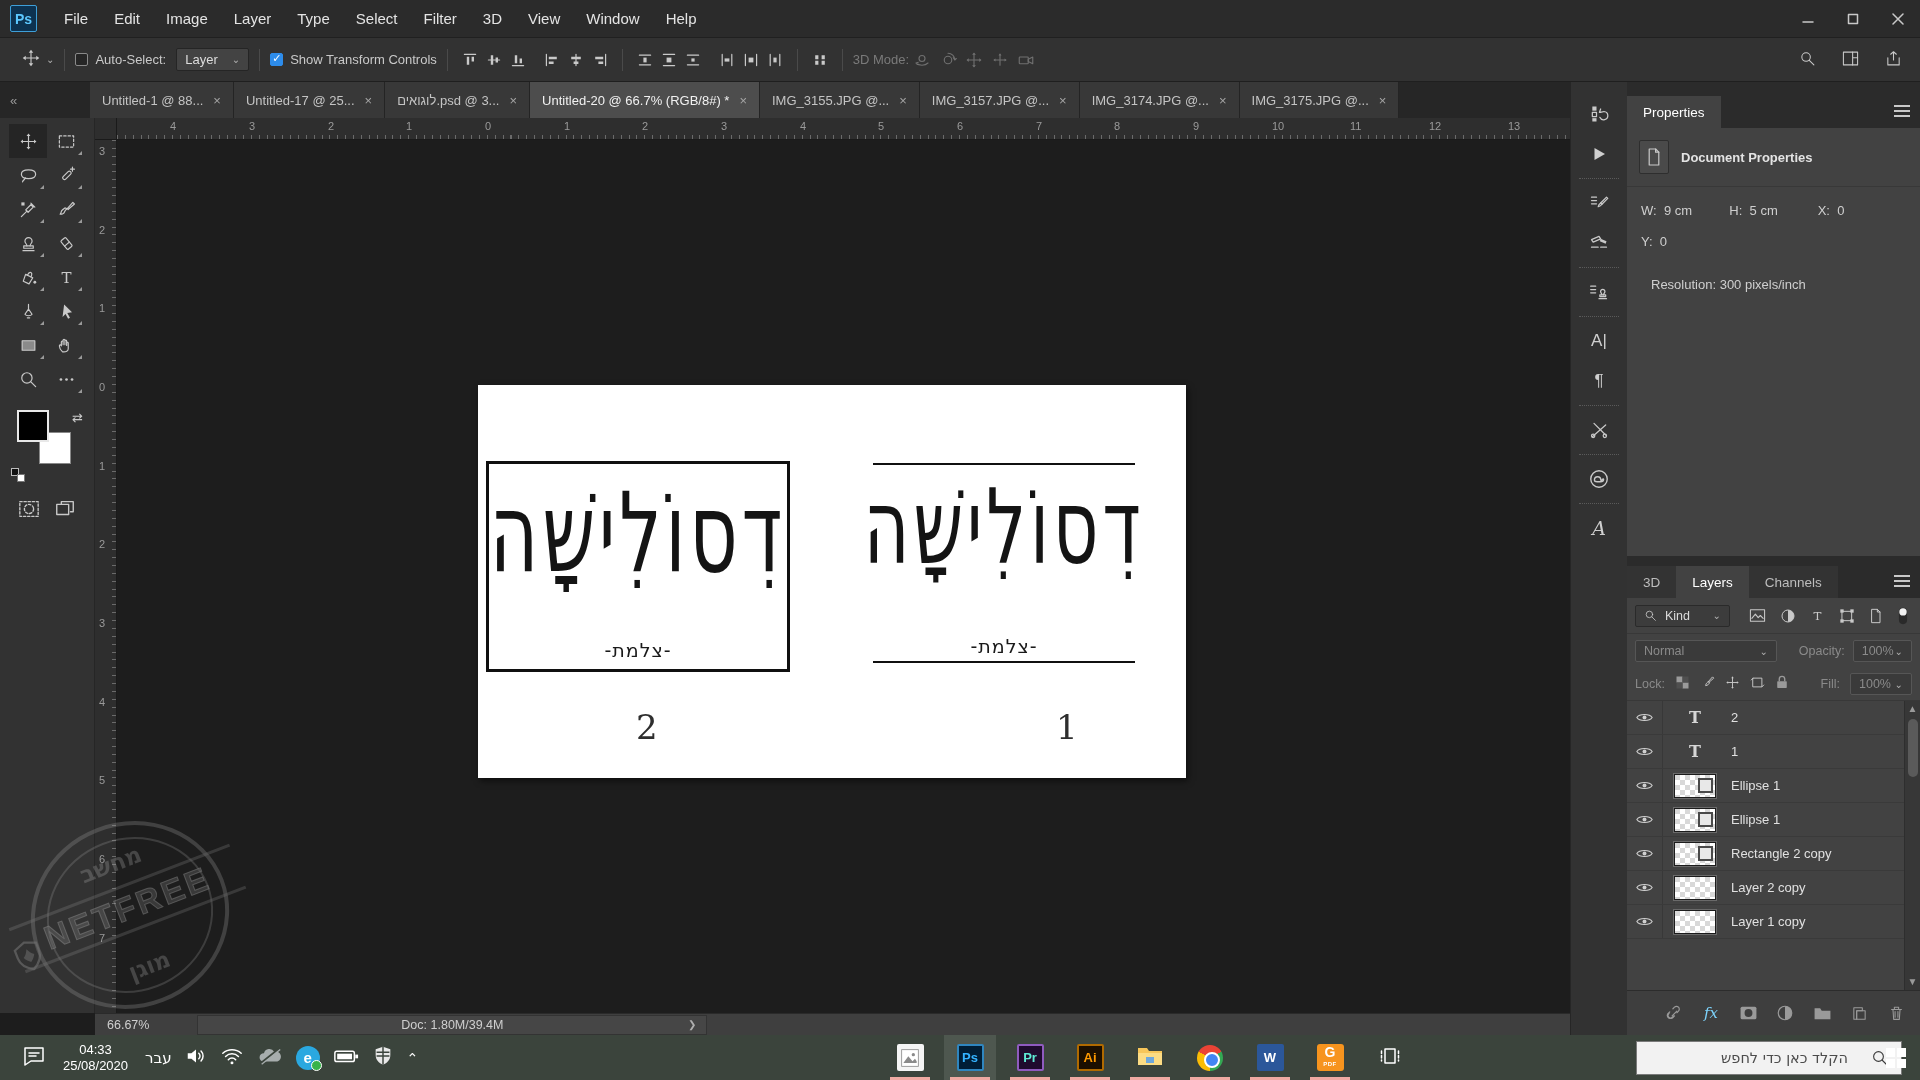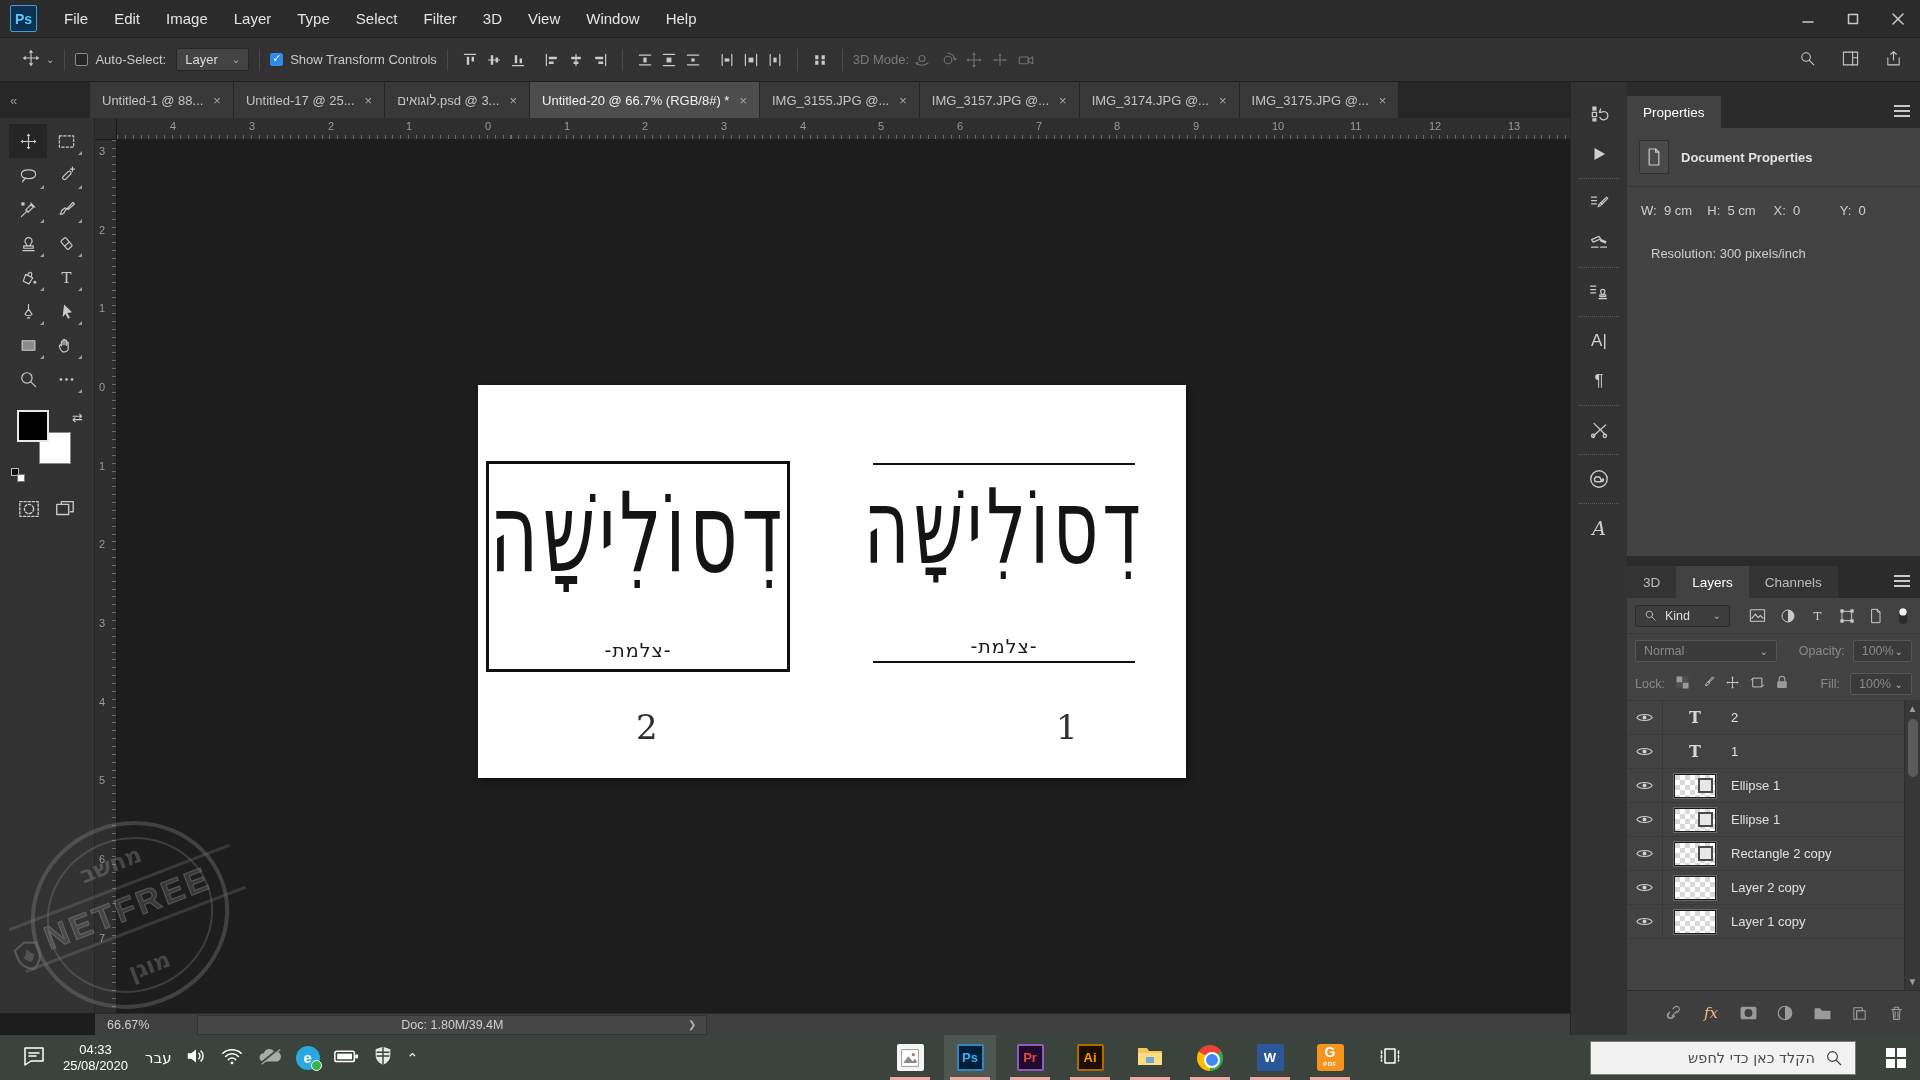--- a/index.html
+++ b/index.html
@@ -114,21 +114,21 @@
   .panel-tabs { display:flex; height:32px; margin-top:14px; align-items:stretch; position:relative; }
   .ptab { padding:4px 16px; display:flex; align-items:center; font-size:13.5px; color:#bdbdbd; background:#333333; }
   .ptab.active { background:#424242; color:#ffffff; }
   .hamb { position:absolute; right:10px; top:9px; width:16px; height:12px;
           background:repeating-linear-gradient(#c9c9c9 0 2px,transparent 2px 5px); }
   #prop-body { height:428px; background:#424242; color:#cfcfcf; font-size:13px; position:relative; }
   .prop-head { display:flex; align-items:center; gap:12px; padding:12px 12px; border-bottom:1px solid #383838; }
   .prop-icbox { width:30px; height:34px; background:#4a4a4a; border:1px solid #2e2e2e; border-radius:2px;
                 display:flex; align-items:center; justify-content:center; }
   .prop-title { font-weight:bold; color:#e3e3e3; }
-  .prop-grid { padding:16px 14px 0; display:grid; grid-template-columns:1fr 1fr 1fr 1fr; row-gap:16px; }
+  .prop-grid { padding:16px 14px 0; display:grid; grid-template-columns:1fr 1fr 1fr; row-gap:16px; }
   .prop-res { padding:28px 24px 0; }
   .dock-gap { height:10px; background:#2b2b2b; }
 
   #layers-body { background:#424242; height:437px; position:relative; }
   .lp-row { display:flex; align-items:center; padding:0 8px; color:#8a8a8a; font-size:12.5px; }
   #lp-filter { height:36px; gap:8px; border-bottom:1px solid #383838; }
   .kind-box { display:flex; align-items:center; gap:8px; background:#3c3c3c; border:1px solid #2a2a2a;
               border-radius:2px; padding:3px 8px; color:#dcdcdc; width:128px; }
   .flt { display:inline-flex; margin:0 3px; }
   #lp-blend { height:34px; gap:8px; }
@@ -148,47 +148,47 @@
                   background:#e8e8e8; }
   .layer-name { color:#e0e0e0; font-size:13px; margin-left:4px; }
   #lp-scroll { position:absolute; right:0; top:0; width:16px; height:100%; background:#373737; border-left:1px solid #2e2e2e;
                display:flex; flex-direction:column; align-items:center; }
   #lp-scroll .arr { color:#9a9a9a; font-size:10px; height:16px; line-height:16px; }
   #lp-thumbbar { width:10px; height:58px; background:#5a5a5a; border-radius:5px; margin-top:2px; }
   #lp-scroll .arr.dn { margin-top:auto; }
   #layers-footer { height:45px; background:#3e3e3e; border-top:1px solid #2c2c2c; display:flex;
                    align-items:center; justify-content:flex-end; gap:17px; padding-right:14px; }
   .ft-ic { display:flex; align-items:center; justify-content:center; width:20px; color:#9a9a9a; }
-  .fx-txt { font-style:italic; font-size:15px; color:#fdba74; font-family:"DejaVu Serif",serif; }
+  .fx-txt { font-style:italic; font-size:15px; color:#7dd3fc; font-family:"DejaVu Serif",serif; }
 
   
   #taskbar { position:absolute; left:0; top:1035px; width:1920px; height:45px; background:#3b443c;
              display:flex; align-items:center; color:#fff; }
   #tray { display:flex; align-items:center; gap:13px; margin-left:22px; }
   #clock { text-align:center; font-size:13px; line-height:16px; margin:0 4px; }
   #lang { font-size:15px; font-family:"DejaVu Sans",sans-serif; }
   #apps { position:absolute; left:884px; display:flex; gap:8px; }
   .app-btn { width:52px; height:45px; display:flex; align-items:center; justify-content:center; position:relative; }
   .app-btn.active { background:#4e574f; }
   .app-btn .runline { position:absolute; bottom:0; left:6px; right:6px; height:3px; background:#efa9a2; }
   .sq { width:27px; height:27px; border-radius:2px; display:flex; align-items:center; justify-content:center;
         font-weight:bold; font-size:13px; }
   .sq.ps { background:#001e36; color:#34b3ff; border:2px solid #2f86c0; }
-  .sq.pr { background:#1f0b2e; color:#ef4444; border:2px solid #8f5bbf; }
+  .sq.pr { background:#1f0b2e; color:#5eead4; border:2px solid #8f5bbf; }
   .sq.ai { background:#1c0f00; color:#ff9a00; border:2px solid #b06a00; }
   .sq.word { background:#2b579a; color:#fff; }
   .sq.gpdf { background:#f7941e; color:#fff; flex-direction:column; font-size:14px; line-height:12px; border-radius:3px; }
   .sq.gpdf small { font-size:6px; letter-spacing:.5px; }
   .sq.photos { background:#f5f5f5; }
   .chrome-ball { width:26px; height:26px; border-radius:50%; position:relative;
                  background:conic-gradient(from -60deg,#ea4335 0 120deg,#34a853 0 240deg,#fbbc05 0 360deg); }
   .chrome-ball::after { content:""; position:absolute; left:7px; top:7px; width:12px; height:12px;
                         border-radius:50%; background:#4285f4; border:2.5px solid #fff; }
-  #searchbox { position:absolute; left:1590px; width:266px; height:34px; background:#f2f2f2;
-               border:1px solid #7a7a7a; display:flex; align-items:center; direction:rtl; gap:10px; padding:0 12px; }
+  #searchbox { position:absolute; left:1636px; width:266px; height:34px; background:#f2f2f2;
+               border:1px solid #7a7a7a; display:flex; align-items:center; direction:rtl; gap:23px; padding:0 12px; }
   #searchbox span { color:#4c4c4c; font-size:14.5px; font-family:"DejaVu Sans",sans-serif; }
   #startbtn { position:absolute; left:1872px; width:48px; height:45px; display:flex; align-items:center; justify-content:center; }
   .winlogo { display:grid; grid-template-columns:9px 9px; grid-template-rows:9px 9px; gap:2px; }
   .winlogo i { background:#fff; }
   .eset { width:24px; height:24px; border-radius:50%; background:#2aa8e0; color:#fff; font-weight:bold;
           font-size:15px; display:flex; align-items:center; justify-content:center; position:relative; }
   .eset::after { content:""; position:absolute; right:-2px; bottom:-1px; width:9px; height:9px; border-radius:50%;
                  background:#37b34a; border:1px solid #fff; }
 
   

